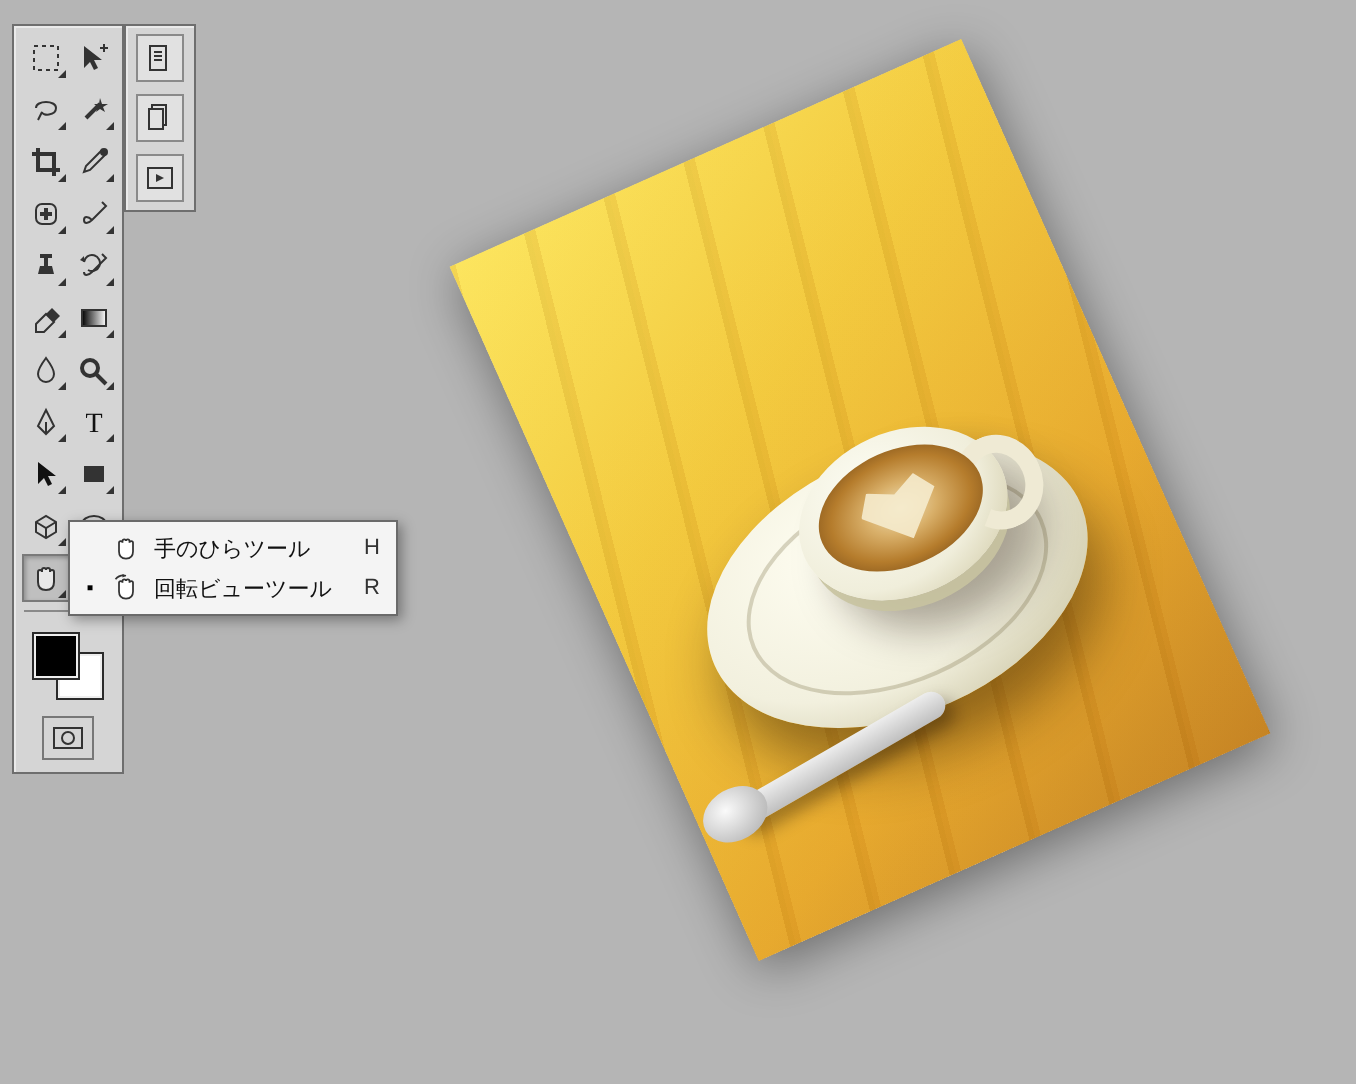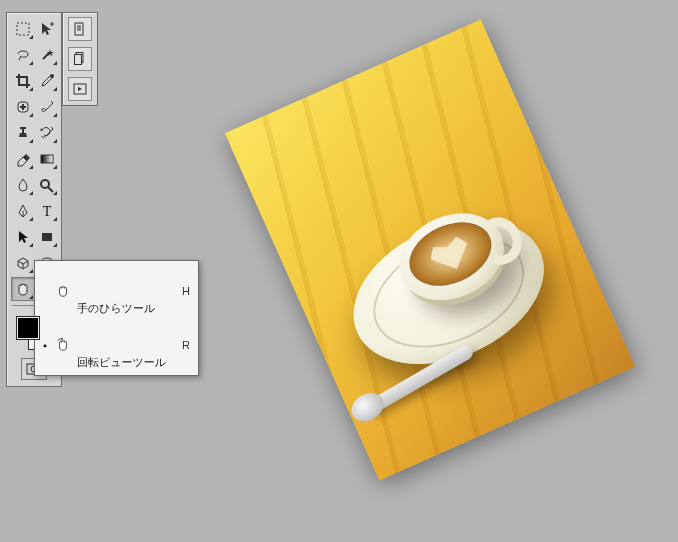--- a/index.html
+++ b/index.html
@@ -219,21 +219,21 @@
   color: #111;
 }
 .fly-mark {
   width: 8px; text-align: center;
   font-size: 10px; color: #000;
 }
 .fly-icon {
   width: 16px; height: 16px;
   display: flex; align-items: center; justify-content: center;
 }
-.fly-label { flex: 1 1 auto; margin-top: 35px; }
+.fly-label { flex: 1 1 auto; }
 .fly-short { color: #333; padding-left: 10px; }
 
 .sep {
   width: 44px;
   height: 1px;
   background: #8A8A8A;
   margin: 2px 0;
 }
 
 svg { display: block; }

